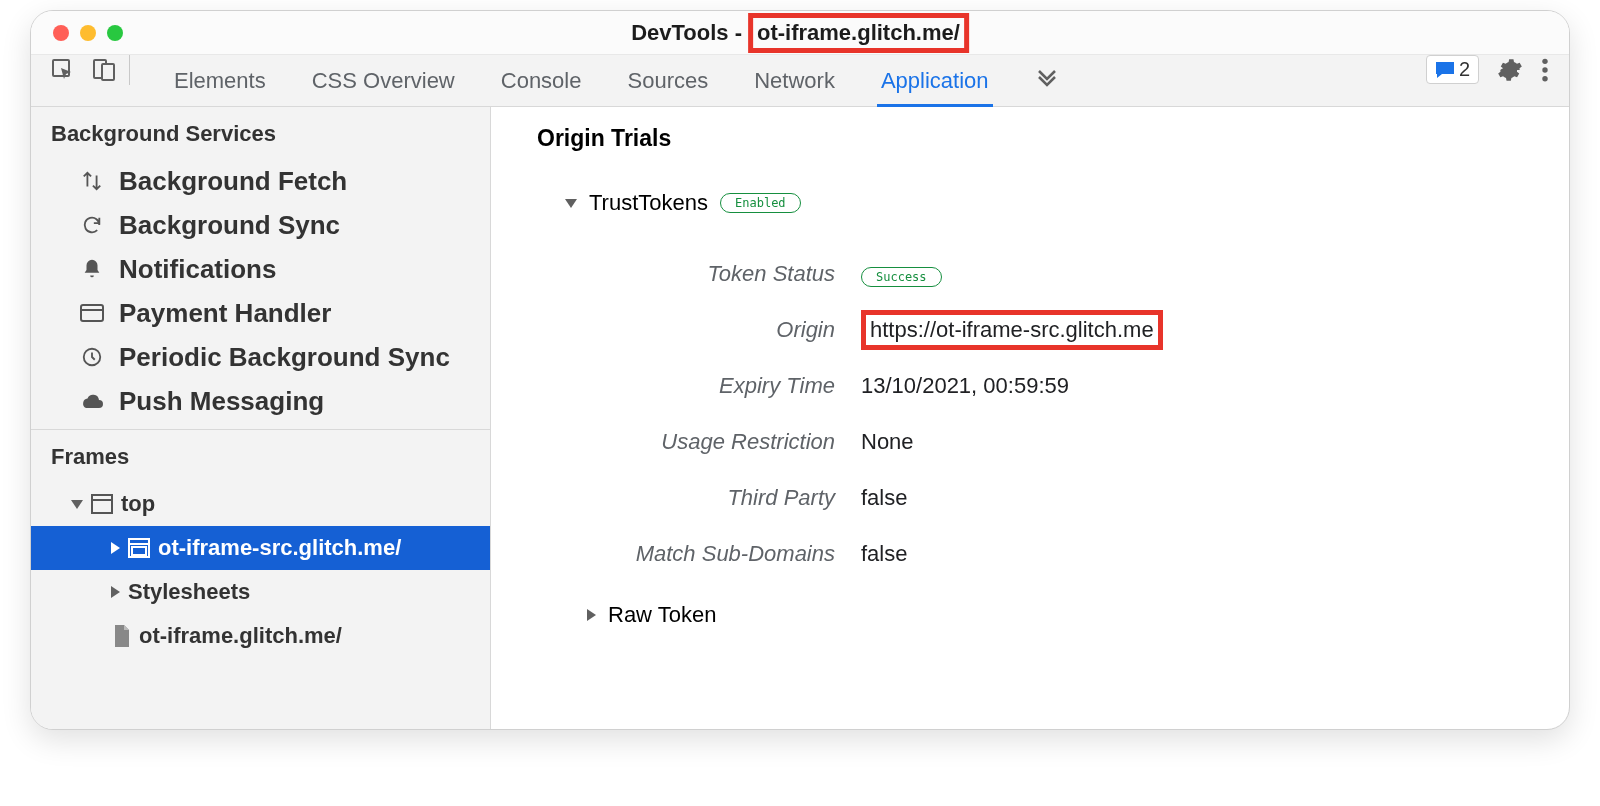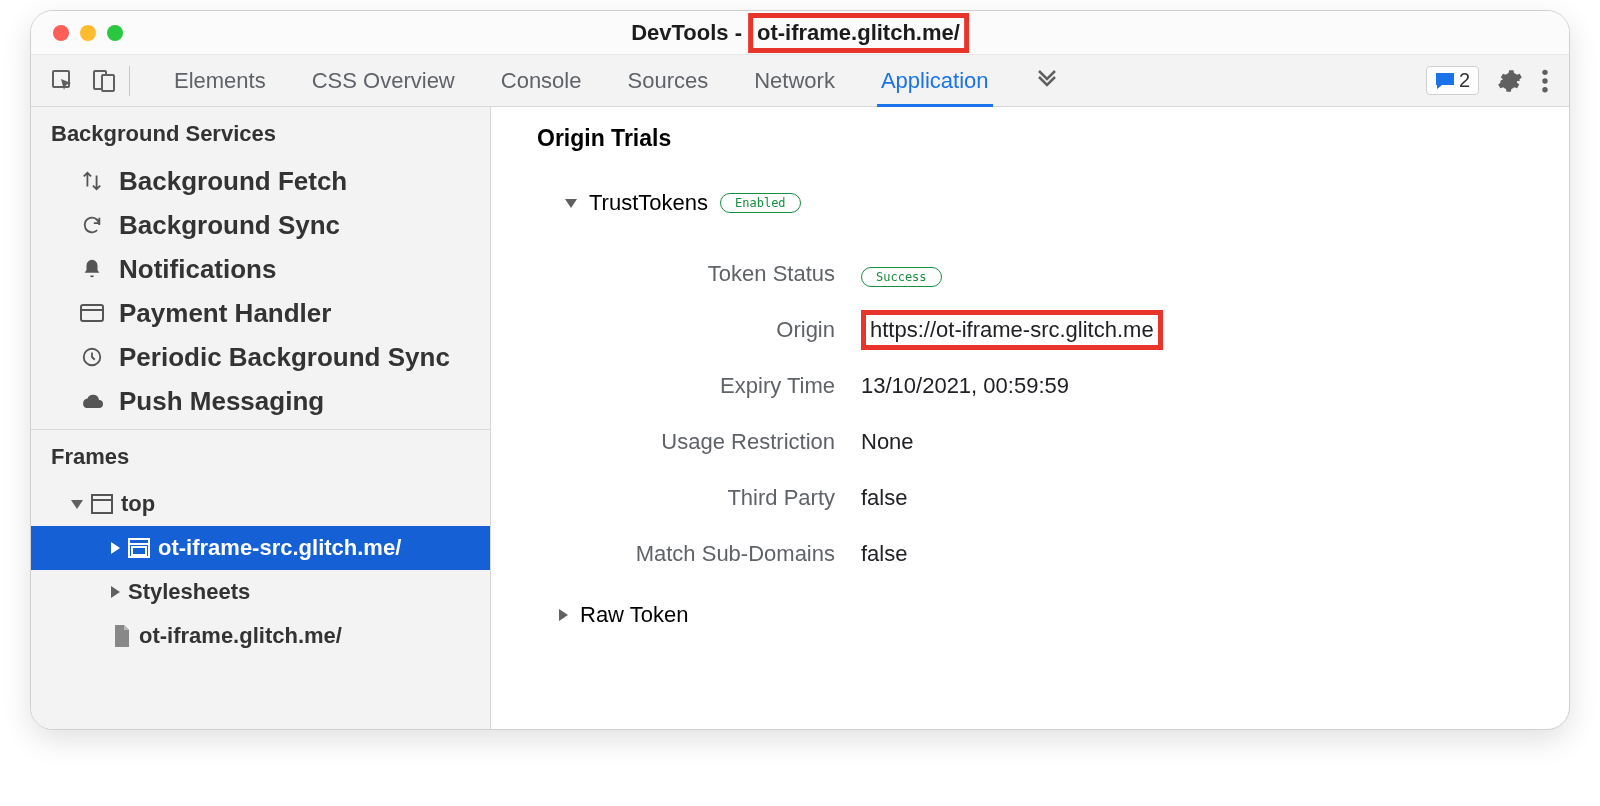--- a/index.html
+++ b/index.html
@@ -55,21 +55,21 @@
   border: 5px solid #e8342a;
   padding: 0 4px;
   line-height: 30px;
   height: 40px;
   display: inline-flex;
   align-items: center;
 }
 .toolbar {
   height: 52px;
   display: flex;
-  align-items: center;
+  align-items: flex-start;
   padding: 0 20px;
   background: #f3f3f3;
   border-bottom: 1px solid #d8d8d8;
   gap: 12px;
 }
 .tool-icons {
   display: flex;
   align-items: center;
   gap: 18px;
   padding-right: 14px;
@@ -219,30 +219,31 @@
   display: flex;
   align-items: center;
   height: 56px;
   font-size: 22px;
 }
 .detail-label {
   color: #5f6368;
   width: 330px;
   text-align: right;
   padding-right: 26px;
+  font-style: italic;
 }
 .detail-value {
   color: #202124;
 }
 .raw-token {
   display: flex;
   align-items: center;
   gap: 12px;
   margin-top: 20px;
-  margin-left: 28px;
+  margin-left: 56px;
   font-size: 22px;
 }
 svg { display: block; }
 </style>
 </head>
 <body>
 
 <div class="window">
 
   <div class="titlebar">

